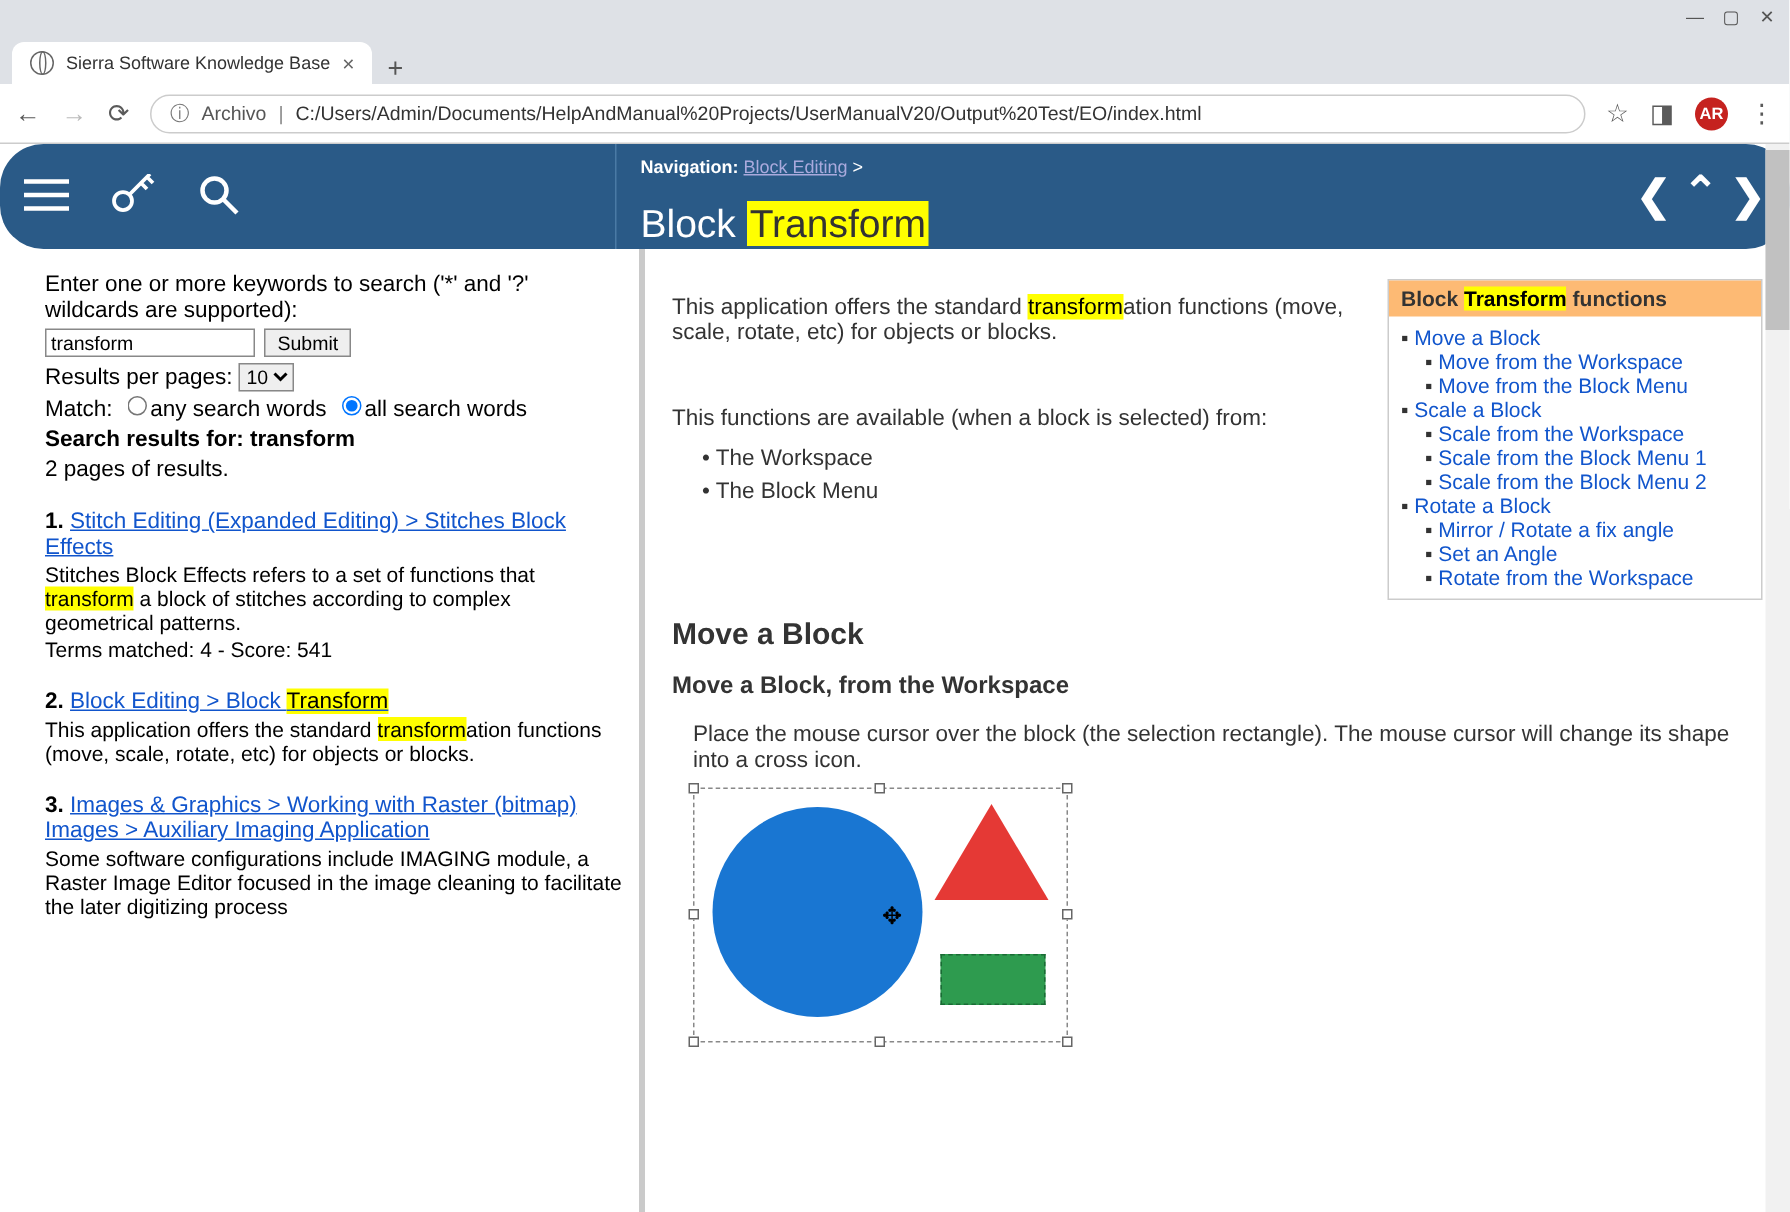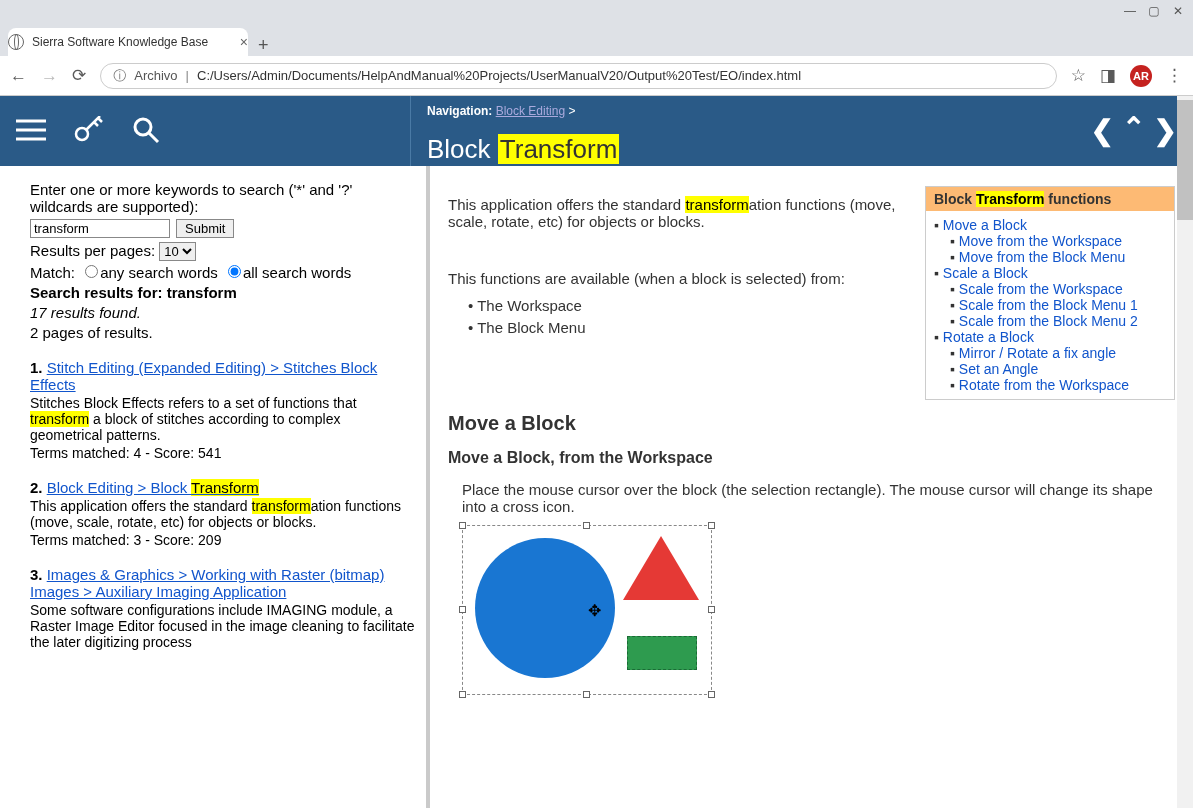--- a/index.html
+++ b/index.html
@@ -3,36 +3,36 @@
 <meta charset="utf-8">
 <style>
 * { margin: 0; padding: 0; box-sizing: border-box; }
 body { font-family: "Segoe UI", Arial, sans-serif; font-size: 14px; background: #fff; overflow: hidden; }
 
 
 .browser-chrome { background: #dee1e6; }
 .window-controls { display: flex; justify-content: flex-end; padding: 2px 8px; gap: 10px; height: 22px; align-items: center; }
 .window-btn { width: 14px; height: 14px; display: flex; align-items: center; justify-content: center; font-size: 12px; color: #555; cursor: pointer; }
 .tab-bar { display: flex; align-items: flex-end; height: 34px; padding-left: 8px; }
-.tab { background: #fff; border-radius: 8px 8px 0 0; padding: 6px 0; display: flex; align-items: center; gap: 8px; min-width: 240px; font-size: 12px; color: #333; }
+.tab { background: #fff; border-radius: 8px 8px 0 0; padding: 6px 12px; display: flex; align-items: center; gap: 8px; min-width: 240px; font-size: 12px; color: #333; }
 .tab .globe { width: 16px; height: 16px; border: 1.5px solid #666; border-radius: 50%; position: relative; }
 .tab .globe::before { content: ""; position: absolute; top: -1px; left: 5px; width: 3px; height: 14px; border: 1.5px solid #666; border-radius: 50%; }
 .tab .close { margin-left: auto; color: #666; font-size: 14px; cursor: pointer; }
 .new-tab { color: #555; font-size: 18px; padding: 0 10px; cursor: pointer; }
 .nav-bar { background: #fff; display: flex; align-items: center; padding: 6px 10px; gap: 14px; border-bottom: 1px solid #ccc; height: 40px; }
 .nav-icon { color: #5a5a5a; font-size: 17px; cursor: pointer; }
 .nav-icon.disabled { color: #bbb; }
 .url-box { flex: 1; display: flex; align-items: center; gap: 8px; border: 1px solid #ccc; border-radius: 14px; padding: 3px 12px; font-size: 13px; color: #555; }
 .url-box .info { color: #777; }
 .url-text { color: #333; }
 .nav-right { display: flex; align-items: center; gap: 14px; }
 .avatar { width: 22px; height: 22px; background: #c5221f; color: #fff; border-radius: 50%; display: flex; align-items: center; justify-content: center; font-size: 11px; font-weight: bold; }
 
 
-.app-header { background: #2a5a87; height: 70px; display: flex; align-items: center; }
+.app-header { background: #2a5a87; height: 70px; display: flex; align-items: center; border-radius: 29px; }
 .header-left { width: 410px; display: flex; align-items: center; gap: 28px; padding-left: 16px; }
 .header-icon { color: #fff; cursor: pointer; }
 .header-right { flex: 1; border-left: 1px solid #4a7aa5; height: 100%; padding: 8px 16px; position: relative; }
 .breadcrumb { font-size: 12px; color: #fff; }
 .breadcrumb a { color: #aad; text-decoration: underline; }
 .breadcrumb .nav-label { font-weight: bold; }
 .page-title { font-size: 26px; color: #fff; margin-top: 16px; }
 .highlight { background: #ffff00; color: #000; }
 .title-highlight { background: #ffff00; color: #333; padding: 0 2px; }
 .nav-arrows { position: absolute; right: 16px; top: 18px; display: flex; gap: 8px; }
@@ -165,35 +165,33 @@
       <select class="rpp-select"><option>10</option></select>
     </p>
     <p class="match-row">
       <span>Match:</span>
       <input type="radio" name="m" style=""><span>any search words</span>
       <input type="radio" name="m" checked="" style=""><span>all search words</span>
     </p>
     <p class="results-header">
       <span>Search results for: </span><span>transform</span>
     </p>
-    <p class="results-count">17 results found.</p>
     <p>2 pages of results.</p>
 
     <div class="result-item">
       <span class="result-num">1.</span>
       <a href="#" class="result-link">Stitch Editing (Expanded Editing) &gt; Stitches Block Effects</a>
       <div class="result-snippet"><span>Stitches Block Effects refers to a set of functions that </span><span class="highlight">transform</span><span> a block of stitches according to complex geometrical patterns.</span></div>
       <div class="result-meta">Terms matched: 4  -  Score: 541</div>
     </div>
 
     <div class="result-item">
       <span class="result-num">2.</span>
       <a href="#" class="result-link"><span>Block Editing &gt; Block </span><span class="highlight">Transform</span></a>
       <div class="result-snippet"><span>This application offers the standard </span><span class="highlight">transform</span><span>ation functions (move, scale, rotate, etc) for objects or blocks.</span></div>
-      <div class="result-meta">Terms matched: 3  -  Score: 209</div>
     </div>
 
     <div class="result-item">
       <span class="result-num">3.</span>
       <a href="#" class="result-link">Images &amp; Graphics &gt; Working with Raster (bitmap) Images &gt; Auxiliary Imaging Application</a>
       <div class="result-snippet">Some software configurations include IMAGING module, a Raster Image Editor focused in the image cleaning to facilitate the later digitizing process</div>
     </div>
   </div>
 
   <div class="content">

